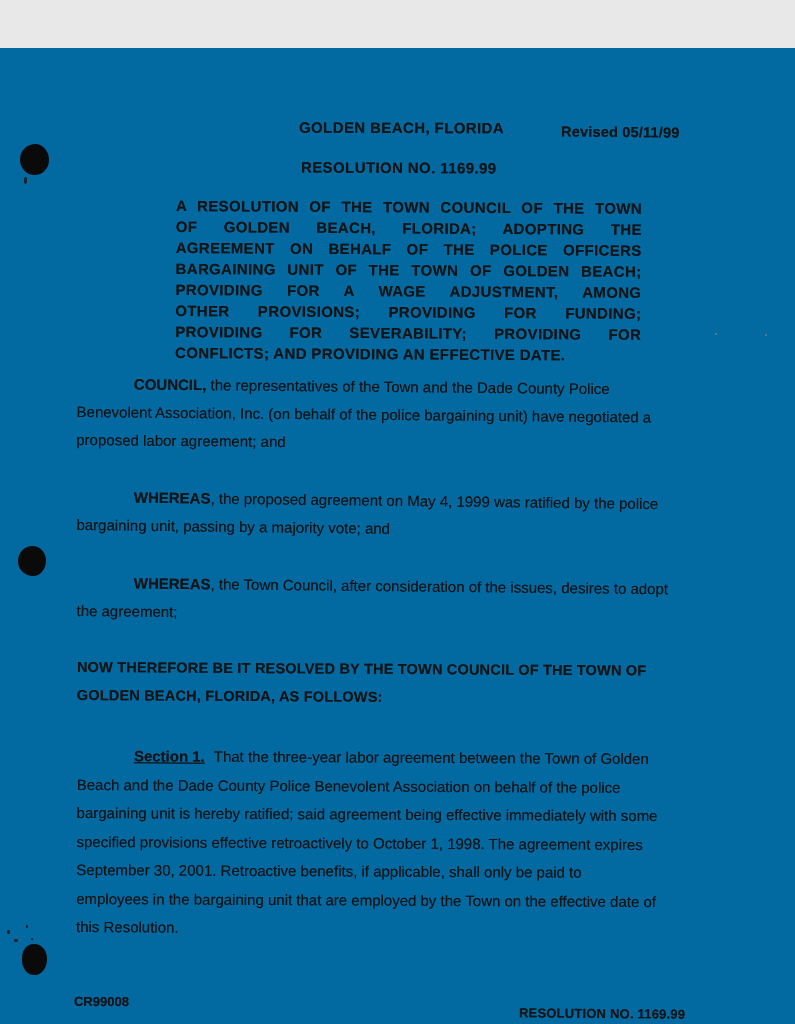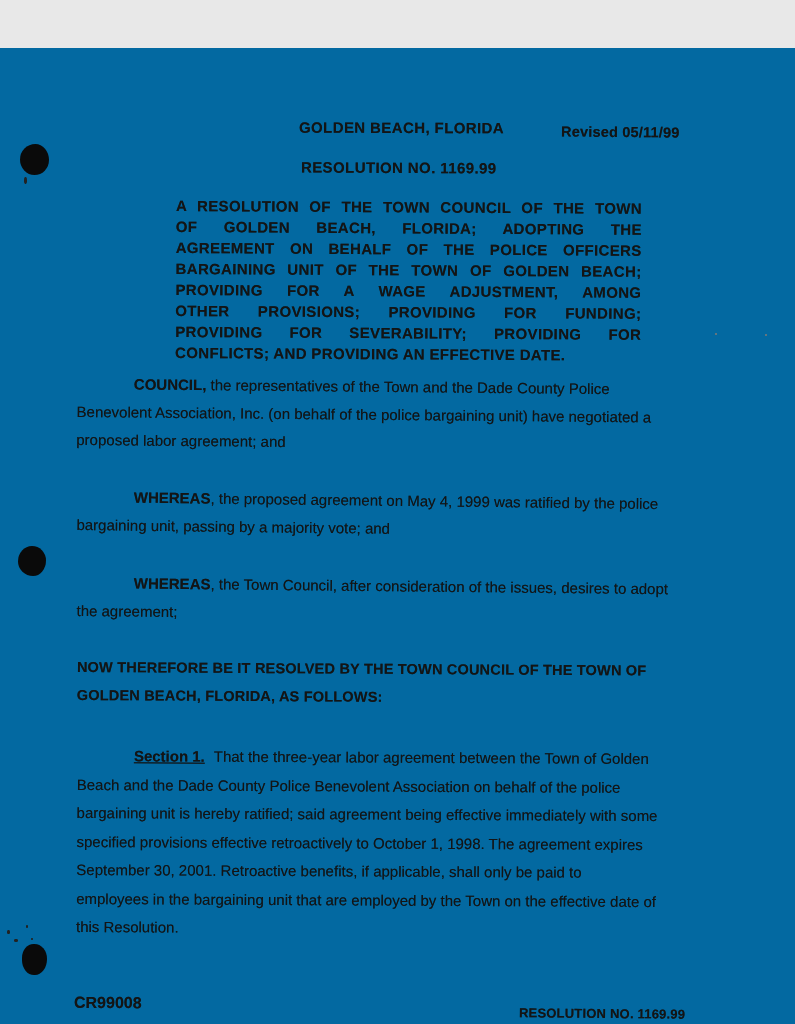--- a/index.html
+++ b/index.html
@@ -39,21 +39,21 @@
   .bline{ white-space:nowrap; }
   .indent{ padding-left:57px; }
   #p-whereas1{ top:322px; transform:rotate(.55deg); }
   #p-whereas2{ top:435px; transform:rotate(.7deg); }
   #p-whereas3{ top:521px; transform:rotate(.6deg); }
   #p-resolved{ top:605px; font-weight:bold; font-size:14.5px; letter-spacing:.2px; transform:rotate(.35deg); }
   #p-section1{ top:694px; line-height:28.5px; transform:rotate(.3deg); }
   .lead-underline{ font-weight:bold; text-decoration:underline; margin-right:9px;text-align:center; }
 
   
-  #ftr-code{ left:74px; top:946px; font-size:16px; font-weight:bold; transform:rotate(.3deg); }
+  #ftr-code{ left:74px; top:946px; font-size:13px; font-weight:bold; transform:rotate(.3deg); }
   #ftr-res{ left:519px; top:958px; font-size:13px; font-weight:bold; letter-spacing:.2px; transform:rotate(.5deg); }
 
   
   .punch{ position:absolute; background:#0a0a0a; }
   #punch1{ left:20px; top:96px;  width:29px; height:31px; border-radius:53% 47% 50% 50%/50% 52% 48% 50%; }
   #punch2{ left:18px; top:498px; width:28px; height:30px; border-radius:50% 50% 46% 54%/52% 48% 52% 48%; }
   #punch3{ left:22px; top:896px; width:25px; height:31px; border-radius:48% 52% 50% 50%/46% 50% 54% 50%; }
   .speck{ position:absolute; background:#222; border-radius:40%; }
 </style>
 </head>

